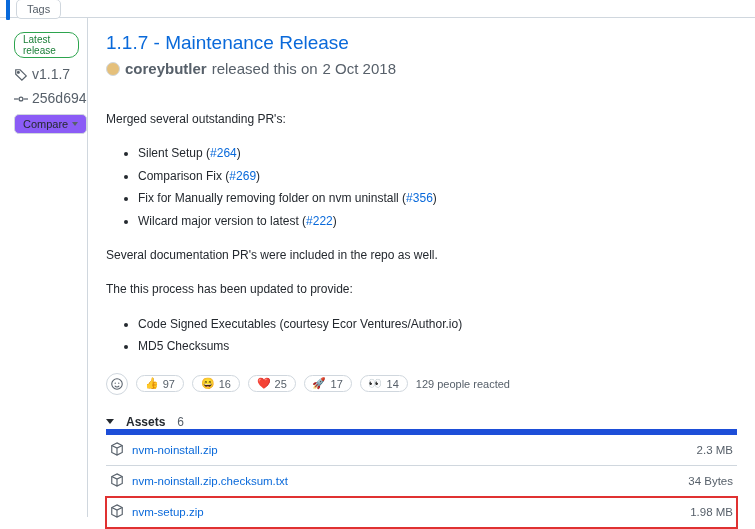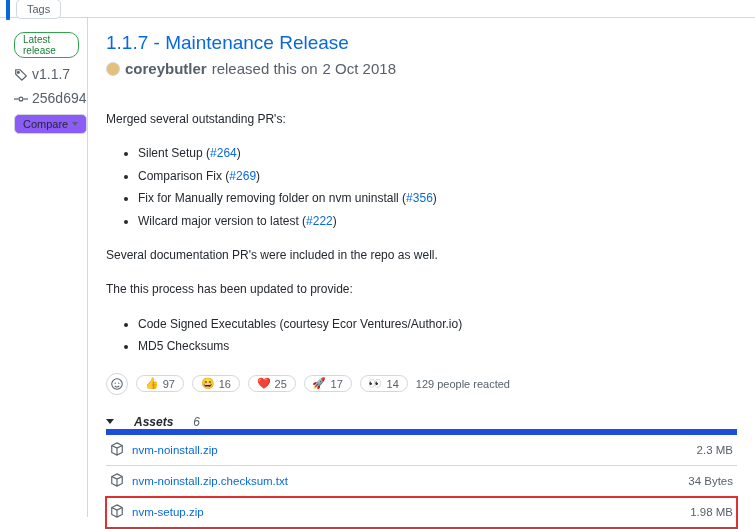--- a/index.html
+++ b/index.html
@@ -20,21 +20,21 @@
   .author-name { color:#57606a; font-weight:600;}
   .rel-body { font-size:12px; line-height:1.7; color:#24292f;}
   .rel-body p { margin:14px 0;}
   .rel-body ul { padding-left:28px; margin:4px 0 10px 0;}
   .rel-body li { margin:2px 4px;}
   .lnk { color:#0969da; }
   .react-bar { display:flex; align-items:center; gap:8px; margin-top:12px; padding-top:4px;}
   .smile-btn { width:22px; height:22px; border:1px solid #d0d7de; border-radius:11px; display:flex; align-items:center; justify-content:center; color:#57606a; font-size:12px;}
   .react { border:1px solid #d0d7de; border-radius:11px; padding:1px 8px; display:flex; align-items:center; gap:4px; font-size:11px; color:#57606a; background:#fff;}
   .react-sum { font-size:11px; color:#57606a;}
-  .assets-hdr { display:flex; align-items:center; gap:20px; margin-top:20px; font-size:12px; font-weight:600;font-style:italic;}
+  .assets-hdr { display:flex; align-items:center; gap:12px; margin-top:20px; font-size:12px; font-weight:600;}
   .caret-down2 { width:0;height:0;border-left:4px solid transparent;border-right:4px solid transparent;border-top:5px solid #24292f;}
   .asset-list { margin-top:0; border-top:6px solid #1d4ed8;}
   .asset-row { display:flex; align-items:center; justify-content:space-between; border-bottom:1px solid #d0d7de; padding:7px 4px; font-size:11.5px;}
   .asset-left { display:flex; align-items:center; gap:8px;}
   .asset-name { color:#0969da;}
   .asset-size { color:#57606a;}
   .hl { outline:2px solid #e03131; outline-offset:-1px;}
   svg.ic { width:14px; height:14px; }
   .tag-ic { fill:none; stroke:#57606a; stroke-width:1.4;}
   .pkg-ic { fill:none; stroke:#57606a; stroke-width:1.3;}

